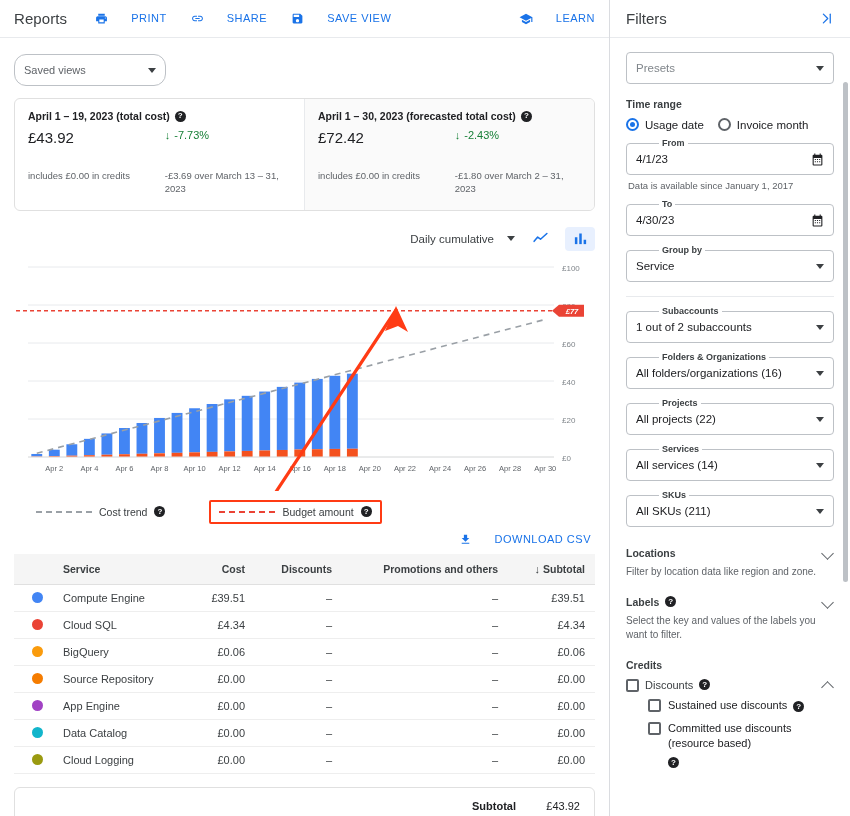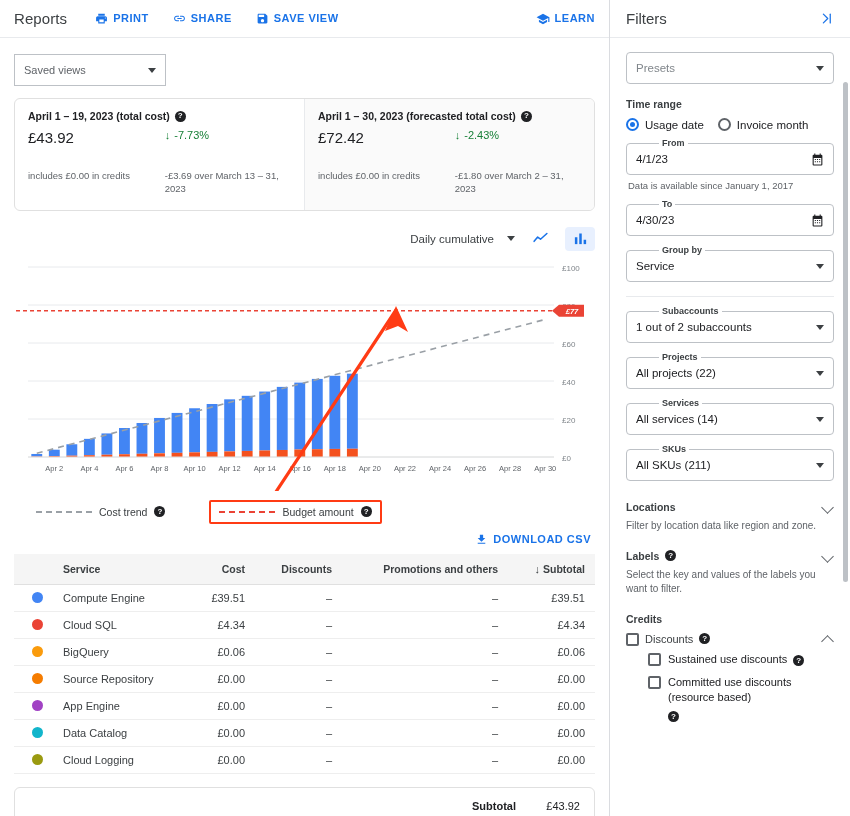--- a/index.html
+++ b/index.html
@@ -23,34 +23,34 @@
   }
   .topbar {
     height: 38px; min-height: 38px;
     display: flex; align-items: center;
     padding: 12px 14px;
     border-bottom: 1px solid #e8eaed;
     background: #fff;
   }
   .app-title { font-size: 15px; font-weight: 400; color: #3c4043; margin-right: 28px; letter-spacing: .1px;}
   .tb-action {
-    display: flex; align-items: center; gap: 5px;
-    color: #1a73e8; font-size: 11px; font-weight: 700;
+    display: flex; align-items: center; gap: 23px;
+    color: #1a73e8; font-size: 11px; font-weight: 400;
     letter-spacing: .5px; margin-right: 24px; cursor: pointer;
   }
   .tb-action .lbl { line-height: 1; }
   .tb-spacer { flex: 1; }
   .ic { display: inline-flex; align-items: center; justify-content: center; }
 
   .content { flex: 1; overflow: hidden; padding: 0 14px; }
 
   .savedviews {
     margin-top: 16px;
     width: 152px; height: 32px;
-    border: 1px solid #bdc1c6; border-radius: 0;
+    border: 1px solid #bdc1c6; border-radius: 12px;
     display: flex; align-items: center; padding: 0 9px;
     font-size: 11px; color: #5f6368; cursor: pointer;
   }
   .savedviews .cv { flex: 1; }
   .caret { width: 0; height: 0; border-left: 4.5px solid transparent; border-right: 4.5px solid transparent; border-top: 5px solid #3c4043; }
 
   
   .cards {
     margin-top: 12px;
     border: 1px solid #e0e0e0; border-radius: 6px;
@@ -538,20 +538,25 @@
       </div>
 
       <div class="divider"></div>
 
       <div class="sel">
         <span class="flbl">Subaccounts</span>
         <span class="val">1 out of 2 subaccounts</span>
         <span class="caret"></span>
       </div>
 
+      <div class="sel">
+        <span class="flbl">Folders &amp; Organizations</span>
+        <span class="val">All folders/organizations (16)</span>
+        <span class="caret"></span>
+      </div>
 
       <div class="sel">
         <span class="flbl">Projects</span>
         <span class="val">All projects (22)</span>
         <span class="caret"></span>
       </div>
 
       <div class="sel">
         <span class="flbl">Services</span>
         <span class="val">All services (14)</span>

